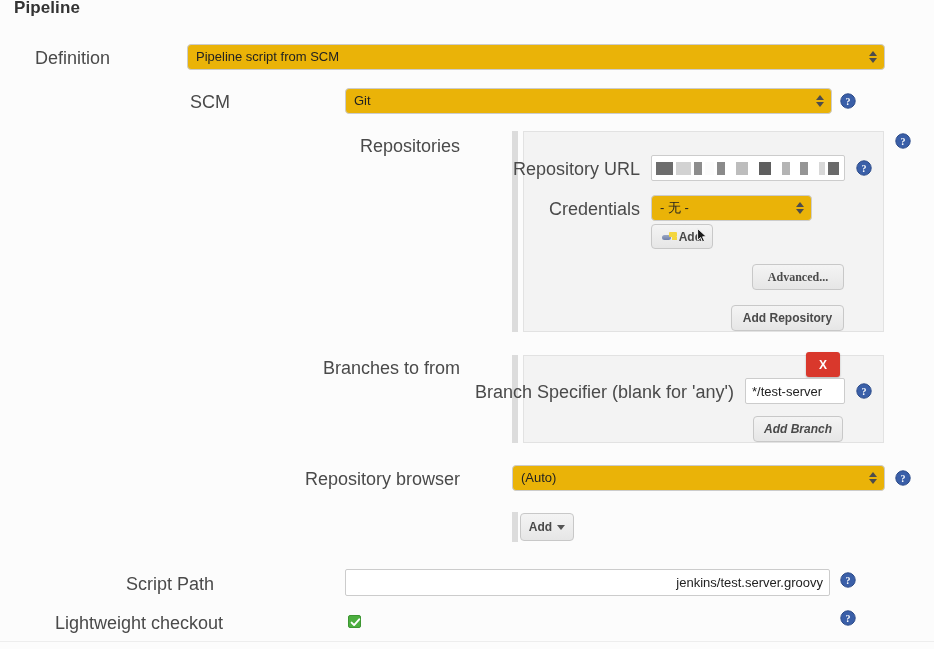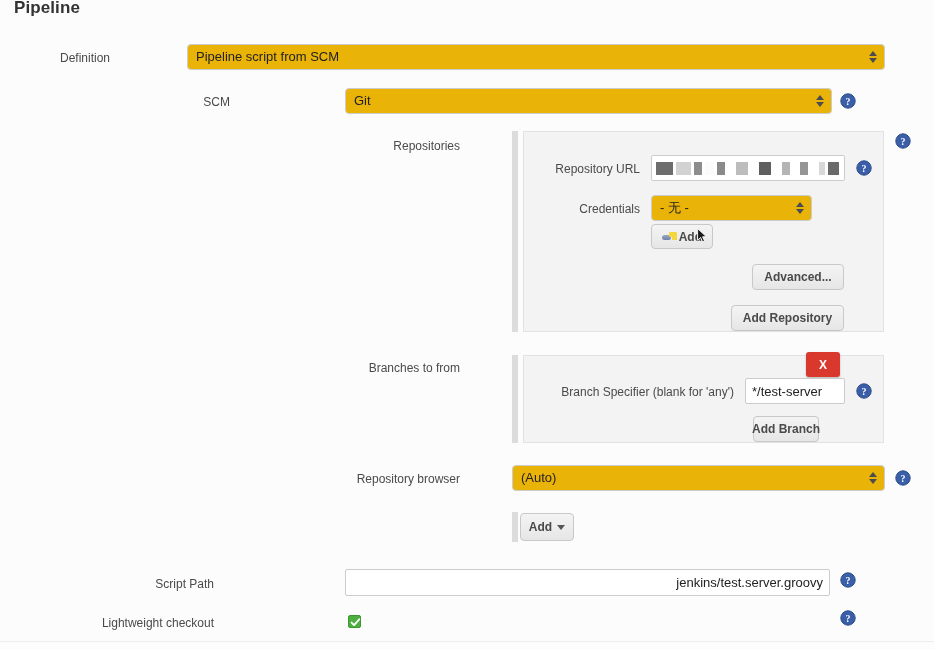--- a/index.html
+++ b/index.html
@@ -21,21 +21,21 @@
   .page-title {
     position: absolute;
     left: 14px; top: -2px;
     font-size: 17px;
     font-weight: bold;
     color: #333;
     letter-spacing: .1px;
   }
   .lbl {
     position: absolute;
-    font-size: 12px;
+    font-size: 18px;
     color: #4a4a4a;
     text-align: right;
     white-space: nowrap;
     line-height: 16px;
   }
 
   
   .sel {
     position: absolute;
     background: #eab308;
@@ -284,21 +284,21 @@
         <i class="kt"></i>
       </span>
     <span>Add</span>
   </div>
   <span class="cursor" style="left:697px; top:228px;">
     <svg width="11" height="15" viewBox="0 0 11 15">
         <path d="M0.6 0.6 L0.6 12.2 L3.6 9.5 L5.6 13.9 L7.5 13.0 L5.6 8.8 L9.4 8.7 Z" fill="#1a1a1a" stroke="#fff" stroke-width="0.9"></path>
       </svg>
   </span>
 
-  <div class="btn" style="left:752px; top:264px; width:92px; height:26px;">
+  <div class="btn" style="left:752px; top:264px; width:92px; height:26px;font-family:Liberation Serif, serif;">
     <span>Advanced...</span>
   </div>
 
   <div class="btn" style="left:731px; top:305px; width:113px; height:26px;">
     <span>Add Repository</span>
   </div>
 
   <div class="lbl" style="left:300px; top:360px; width:160px;">Branches to from</div>
 
   <div class="panel-bar" style="left:512px; top:355px; height:88px;"></div>
@@ -312,21 +312,21 @@
   <div class="txt" style="left:745px; top:378px; width:100px;">
     <span>*/test-server</span>
   </div>
   <span class="help" style="left:856px; top:383px;">
     <svg width="16" height="16" viewBox="0 0 16 16">
         <circle cx="8" cy="8" r="7.2" fill="#3a5fa8" stroke="#2d4c8a" stroke-width="1"></circle>
         <text x="8" y="11.6" font-size="10" font-family="Liberation Serif, serif" font-weight="bold" fill="#fff" text-anchor="middle">?</text>
       </svg>
   </span>
 
-  <div class="btn" style="left:753px; top:416px; width:66px; height:26px;">
+  <div class="btn" style="left:753px; top:416px; width:90px; height:26px;font-style:italic;">
     <span>Add Branch</span>
   </div>
 
   <div class="lbl" style="left:300px; top:471px; width:160px;">Repository browser</div>
   <div class="sel" style="left:512px; top:465px; width:373px;">
     <span>(Auto)</span>
     <span class="spin">
         <i class="up"></i>
         <i class="dn"></i>
       </span>

